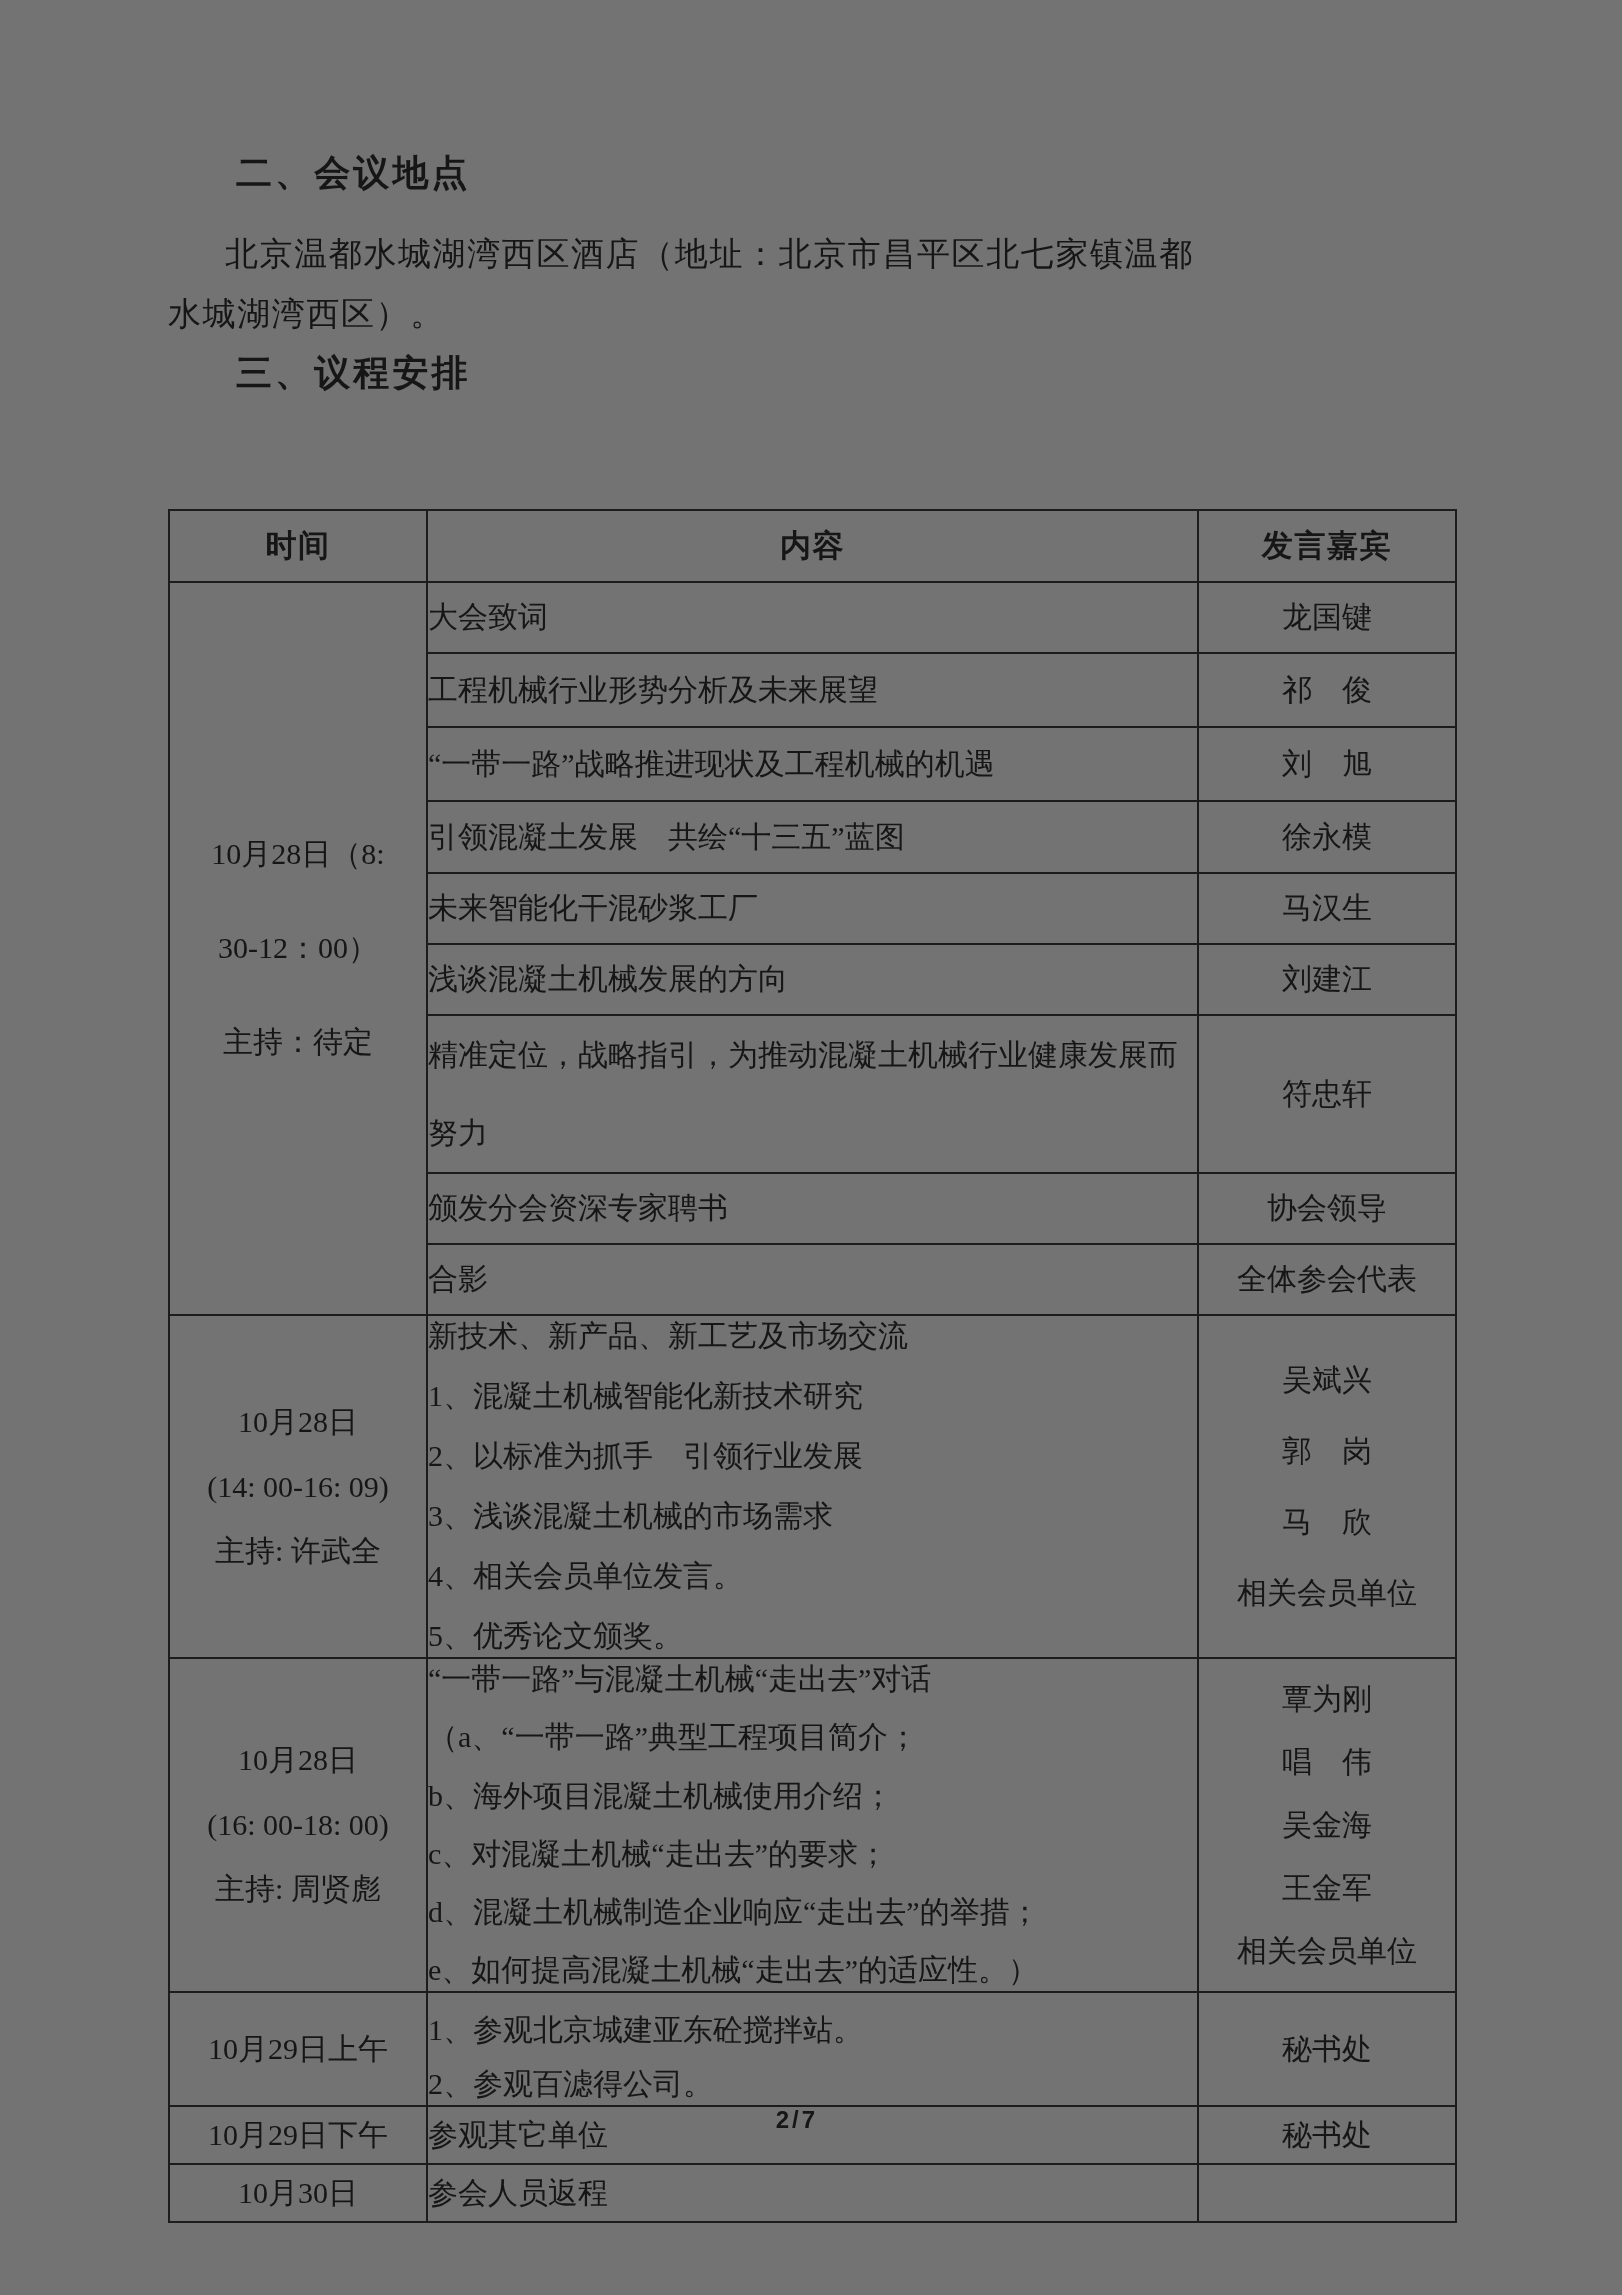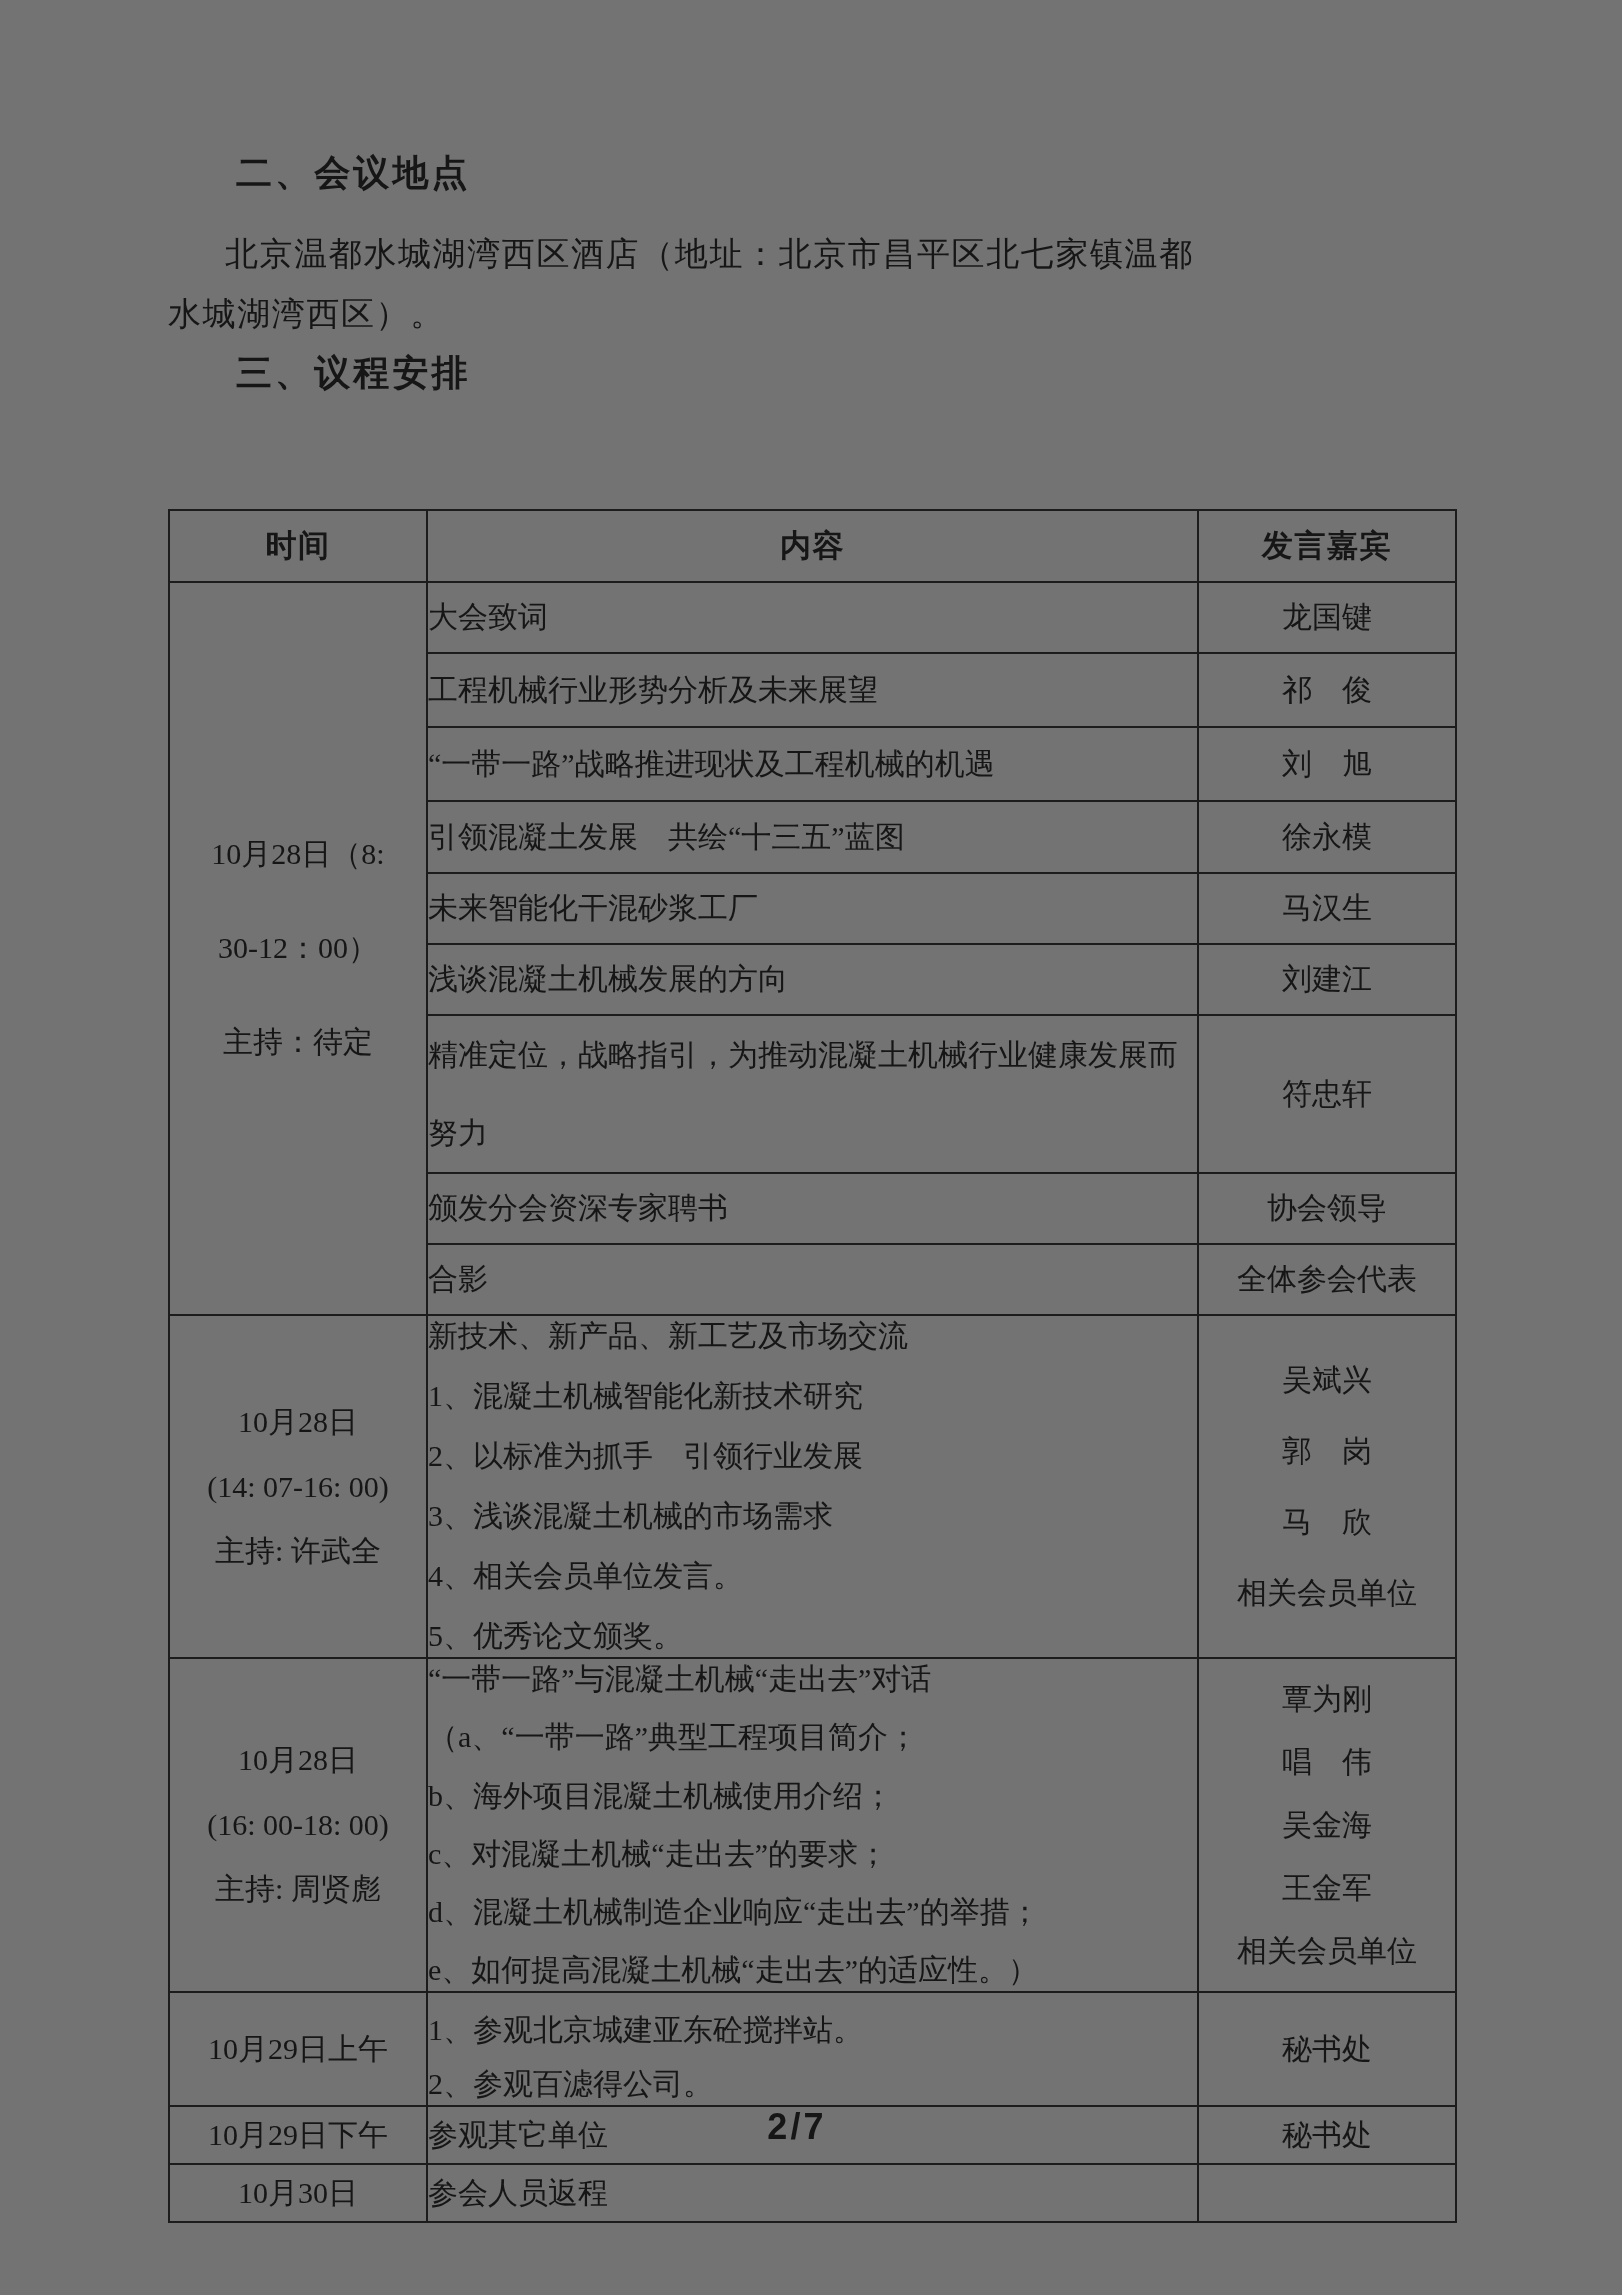--- a/index.html
+++ b/index.html
@@ -50,21 +50,21 @@
     text-align:left;
     padding-left:22px; padding-right:19px;
   }
   td.speaker-cell { text-align:center; }
   .cline { display:block; }
   .stack { display:flex; flex-direction:column; justify-content:center; align-items:flex-start; }
   .sstack { display:flex; flex-direction:column; justify-content:center; align-items:center; }
   .footer-page {
     position:absolute; left:730px; top:2106px; width:134px;
     text-align:center;
-    font-size:36px; font-weight:bold;
+    font-size:24px; font-weight:bold;
     font-family:"Liberation Sans","DejaVu Sans",sans-serif;
     letter-spacing:3.1px;
   }
 </style>
 </head>
 <body>
 
 <div class="page">
 
   <div class="heading" style="top:149px;">二、会议地点</div>
@@ -129,21 +129,21 @@
     </tr>
     <tr style="height:71px;">
       <td class="content-cell">合影</td>
       <td class="speaker-cell">全体参会代表</td>
     </tr>
 
     <tr style="height:302px;">
       <td class="time-cell">
         <div class="tstack" style="row-gap:27px;">
           <span class="cline">10月28日</span>
-          <span class="cline">(14: 07-16: 00)</span>
+          <span class="cline">(14: 00-16: 09)</span>
           <span class="cline">主持: 许武全</span>
         </div>
       </td>
       <td class="content-cell">
         <div class="stack" style="row-gap:19px;">
           <span class="cline">新技术、新产品、新工艺及市场交流</span>
           <span class="cline">1、混凝土机械智能化新技术研究</span>
           <span class="cline">2、以标准为抓手　引领行业发展</span>
           <span class="cline">3、浅谈混凝土机械的市场需求</span>
           <span class="cline">4、相关会员单位发言。</span>

